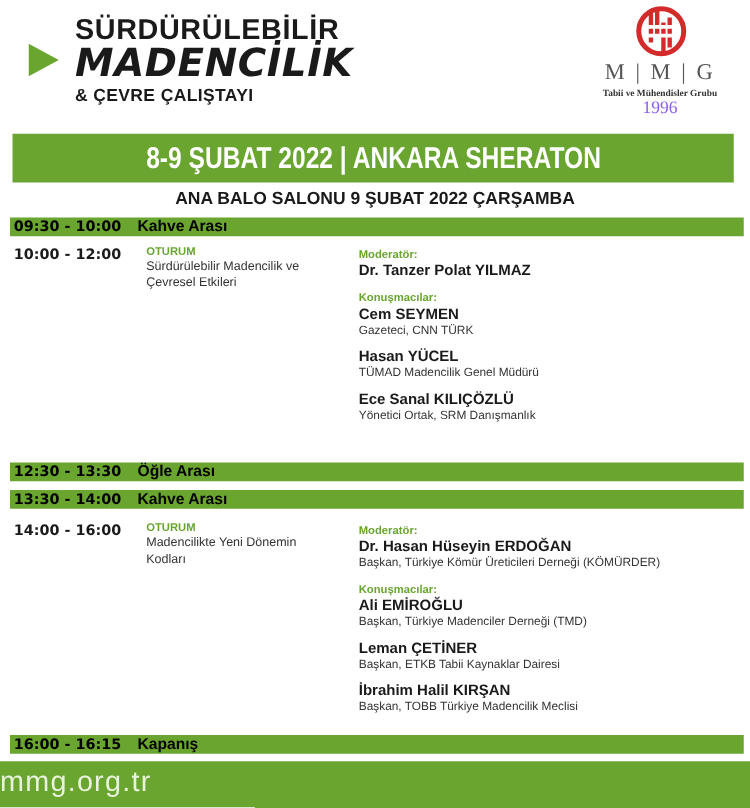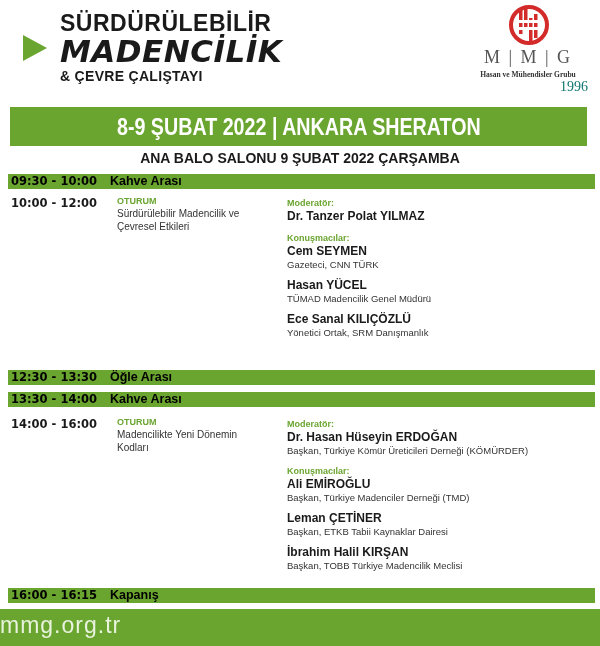--- a/index.html
+++ b/index.html
@@ -14,22 +14,22 @@
     .t1 { top: 10px; font-size: 23px; letter-spacing: 0.5px; }
     .t2 { top: 33px; font-size: 31px; font-style: italic; font-weight: 900; letter-spacing: 0.5px; font-family: "DejaVu Sans", sans-serif; }
     .t3 { top: 68px; font-size: 14px; letter-spacing: 0.3px; }
 
     .logo { position: absolute; left: 468px; top: 2px; width: 120px; height: 95px; }
     .logo-mark { position: absolute; left: 40px; top: 2px; width: 42px; height: 42px; }
     .logo-letters { position: absolute; left: 0; top: 45px; width: 120px; text-align: center;
       font-family: "Liberation Serif", serif; font-size: 18px; color: #555; letter-spacing: 2px; }
     .logo-sub { position: absolute; left: 0; top: 68px; width: 120px; text-align: center;
       font-family: "Liberation Serif", serif; font-size: 7.5px; font-weight: bold; color: #333; }
-    .logo-year { position: absolute; left: 0; top: 77px; width: 120px; text-align: right;
-      font-family: "Liberation Serif", serif; font-size: 14px; color: #0f766e; }
+    .logo-year { position: absolute; left: 0; top: 77px; width: 120px; text-align: center;
+      font-family: "Liberation Serif", serif; font-size: 14px; color: #8b5cf6; }
 
     .banner { position: absolute; left: 10px; top: 107px; width: 577px; height: 39px; background: #6aa530;
       color: #fff; text-align: center; font-family: "Liberation Sans", sans-serif; font-weight: bold;
       font-size: 24px; line-height: 39px; letter-spacing: 0px; }
     .banner span { display: inline-block; transform: scaleX(0.82); }
 
     .subtitle { position: absolute; left: 0; top: 150px; width: 600px; text-align: center;
       font-weight: bold; font-size: 14px; color: #1a1a1a; }
 
     .bar { position: absolute; left: 8px; width: 587px; height: 15px; background: #6aa530; color: #000000;
@@ -66,21 +66,21 @@
     <svg class="logo-mark" viewBox="0 0 42 42">
       <circle cx="21" cy="21" r="18" fill="none" stroke="#d32a2a" stroke-width="4"></circle>
       <rect x="11" y="6" width="3.5" height="24" fill="#d32a2a"></rect>
       <rect x="16" y="2" width="3.5" height="22" fill="#d32a2a"></rect>
       <rect x="21" y="14" width="3.5" height="26" fill="#d32a2a"></rect>
       <rect x="26" y="10" width="3.5" height="24" fill="#d32a2a"></rect>
       <rect x="10" y="16" width="22" height="3" fill="#ffffff"></rect>
       <rect x="10" y="23" width="22" height="3" fill="#ffffff"></rect>
     </svg>
     <div class="logo-letters">M | M | G</div>
-    <div class="logo-sub">Hasan ve Mühendisler Grubu</div>
+    <div class="logo-sub">Tabii ve Mühendisler Grubu</div>
     <div class="logo-year">1996</div>
   </div>
 </div>
 
 <div class="banner">
   <span>8-9 ŞUBAT 2022  |  ANKARA SHERATON</span>
 </div>
 
 <div class="subtitle">ANA BALO SALONU 9 ŞUBAT 2022 ÇARŞAMBA</div>
 

